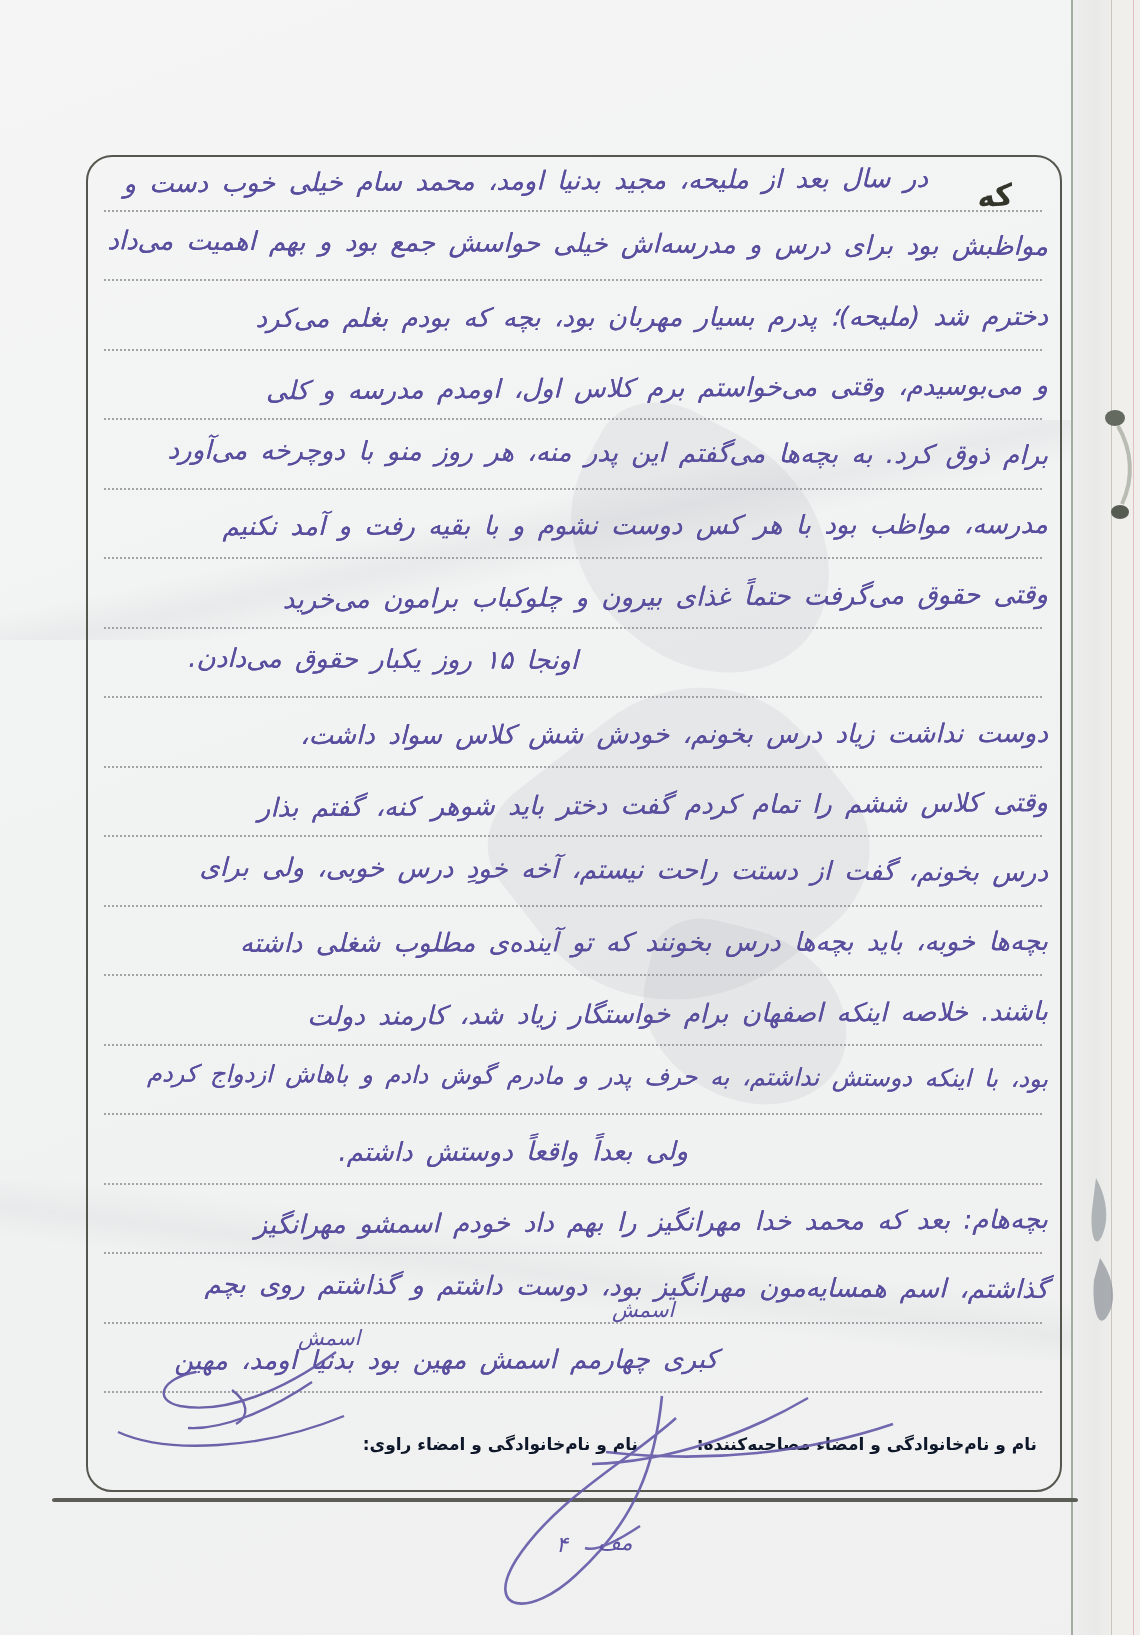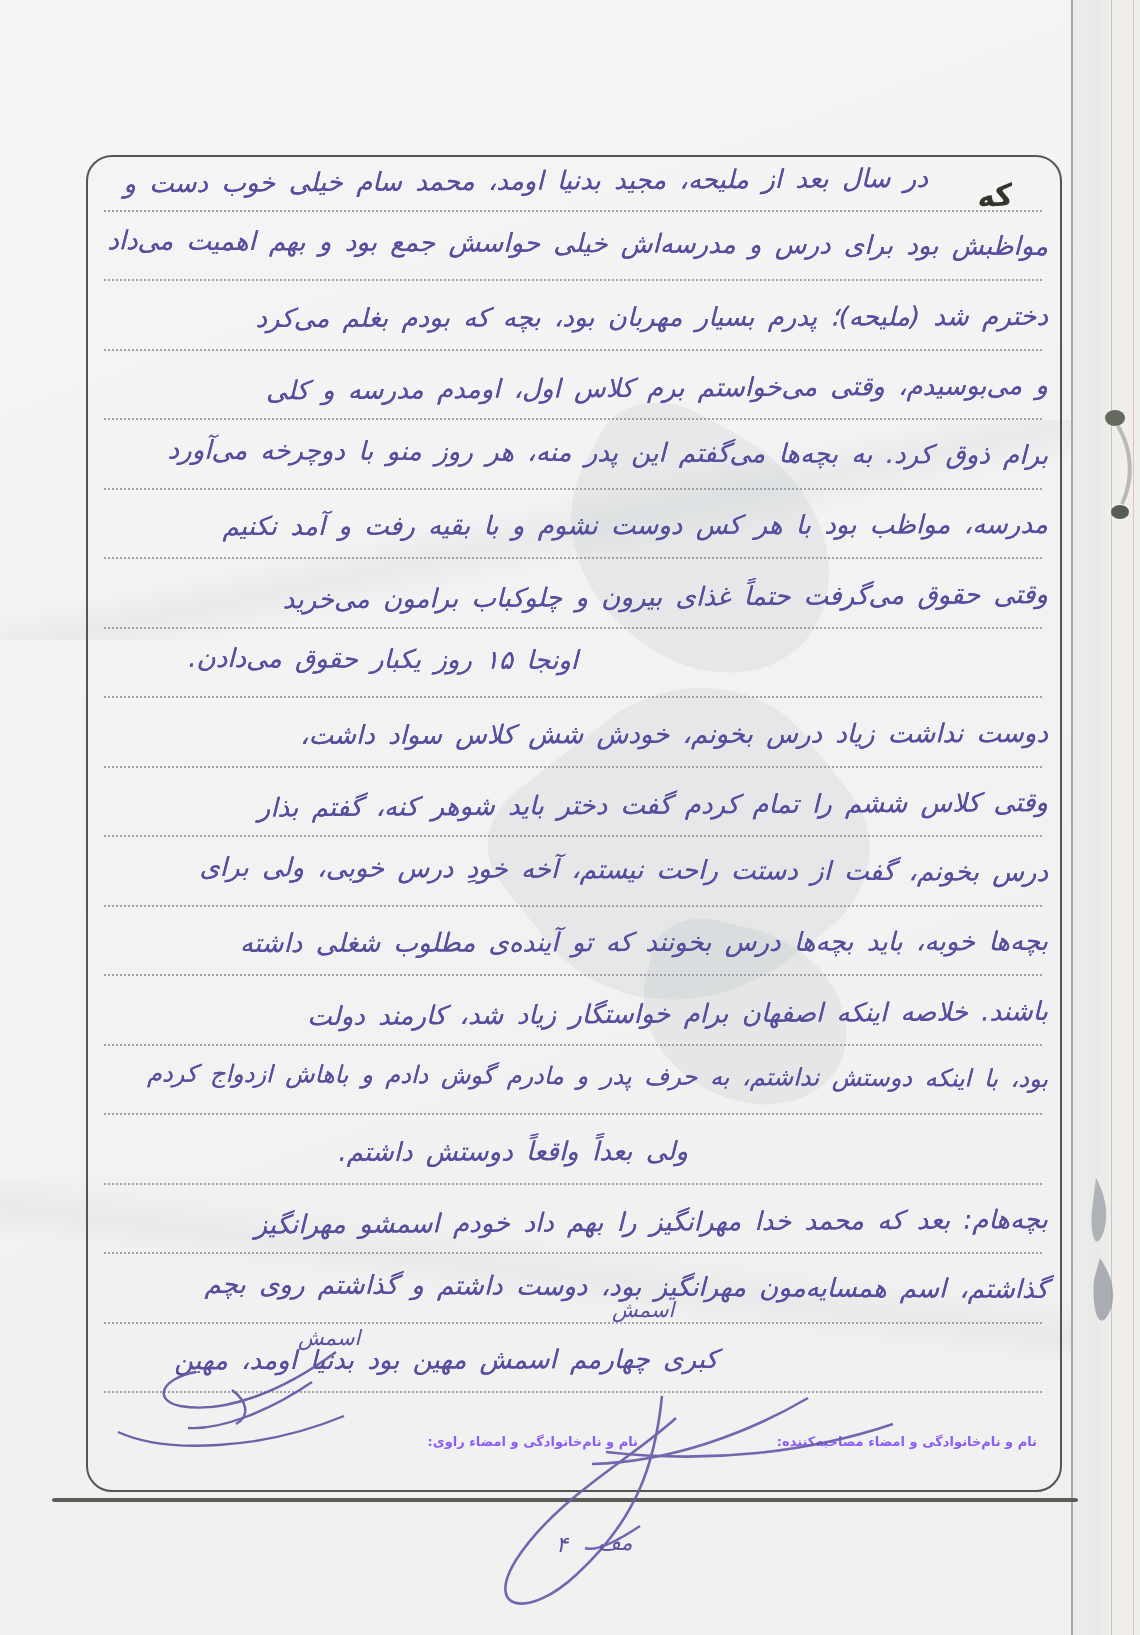--- a/index.html
+++ b/index.html
@@ -34,22 +34,22 @@
   .hw{position:absolute;left:62px;right:92px;height:52px;direction:rtl;text-align:right;
     white-space:nowrap;overflow:visible;
     font-style:italic;font-size:26px;letter-spacing:.5px;word-spacing:5px;
     color:#584e9e;text-shadow:0 0 .5px rgba(88,78,158,.9);
     transform-origin:right center;}
   .hw.r1{transform:rotate(-.4deg);} .hw.r2{transform:rotate(.35deg);} .hw.r3{transform:rotate(-.15deg);}
   .lead-mark{position:absolute;right:127px;top:178px;font-size:30px;font-weight:bold;
     color:#33342a;transform:rotate(-4deg);}
   .float-word{position:absolute;font-style:italic;font-size:21px;color:#5a509f;direction:rtl;text-align:center;}
   
-  .footer-label{position:absolute;top:1434px;direction:rtl;font-size:13px;font-weight:bold;
-    color:#8b5cf6;letter-spacing:0;}
+  .footer-label{position:absolute;top:1434px;direction:rtl;font-size:17px;font-weight:bold;
+    color:#0f172a;letter-spacing:0;}
   .footer-label.interviewer{right:103px;}
   .footer-label.narrator{right:502px;}
   
   svg.overlay{position:absolute;left:0;top:0;width:1140px;height:1635px;pointer-events:none;}
   .sig-small-text{font-style:italic;font-size:22px;fill:#5c52a2;}
 </style>
 </head>
 <body>
 
 <div class="paper"></div>

